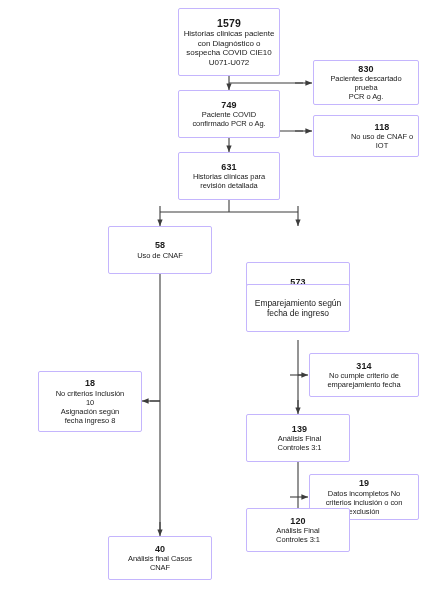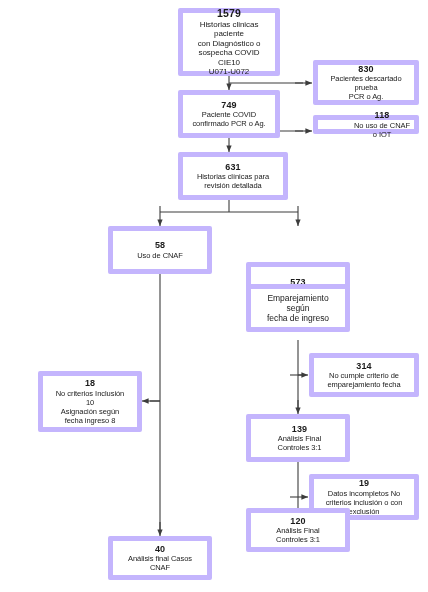--- a/index.html
+++ b/index.html
@@ -14,21 +14,21 @@
   #canvas {
     position: relative;
     width: 428px;
     height: 592px;
     background: #ffffff;
     overflow: hidden;
   }
   .node {
     position: absolute;
     box-sizing: border-box;
-    border: 5px solid #c4b5fd;
+    border: 1px solid #c4b5fd;
     background: #ffffff;
     border-radius: 2px;
     display: flex;
     flex-direction: column;
     align-items: center;
     justify-content: center;
     text-align: center;
     padding: 3px 4px;
     line-height: 1.2;
     z-index: 3;
@@ -118,26 +118,26 @@
     <div class="lbl">Pacientes descartado prueba</div>
     <div class="lbl">PCR o Ag.</div>
   </div>
 
   <div class="node" style="left:178px; top:90px; width:102px; height:48px;">
     <div class="num">749</div>
     <div class="lbl">Paciente COVID</div>
     <div class="lbl">confirmado PCR o Ag.</div>
   </div>
 
-  <div class="node" style="left:313px; top:115px; width:106px; height:19px;padding-left:36px;">
+  <div class="node" style="left:313px; top:115px; width:106px; height:42px;padding-left:36px;">
     <div class="num">118</div>
     <div class="lbl">No uso de CNAF o IOT</div>
   </div>
 
-  <div class="node" style="left:178px; top:152px; width:110px; height:48px;align-items:center;">
+  <div class="node" style="left:178px; top:152px; width:102px; height:48px;align-items:center;">
     <div class="num">631</div>
     <div class="lbl">Historias clínicas para</div>
     <div class="lbl">revisión detallada</div>
   </div>
 
   <div class="node" style="left:108px; top:226px; width:104px; height:48px;">
     <div class="num">58</div>
     <div class="lbl">Uso de CNAF</div>
   </div>
 

